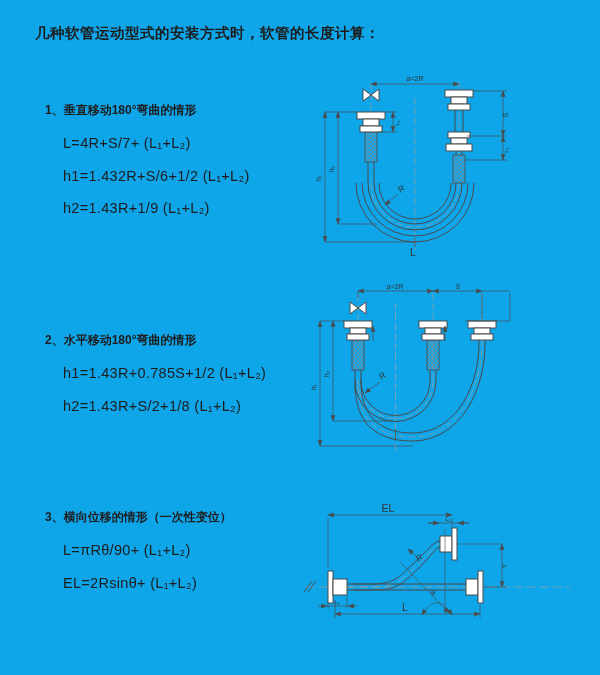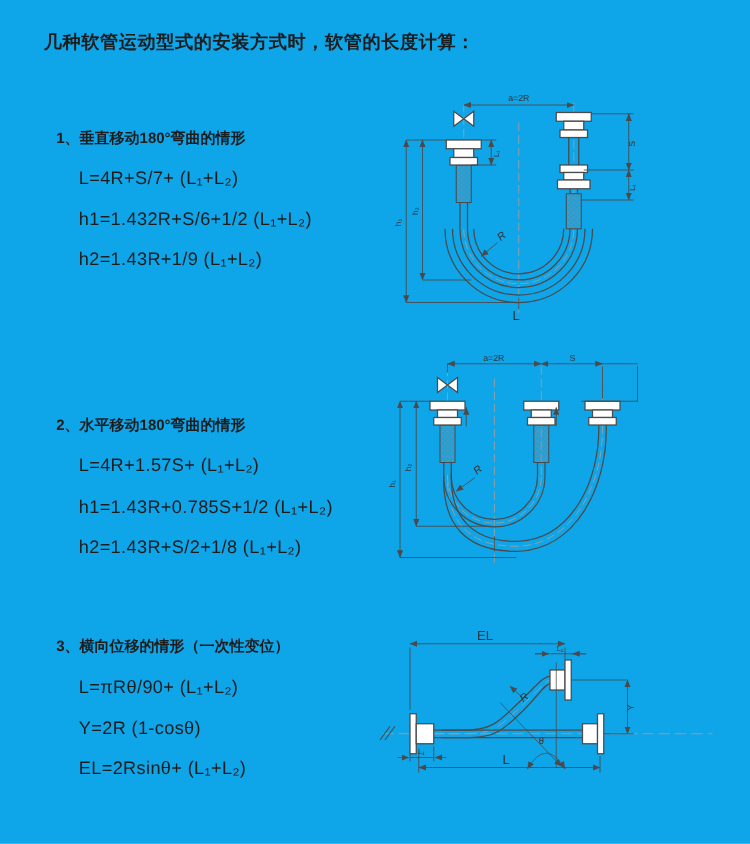--- a/index.html
+++ b/index.html
@@ -30,29 +30,27 @@
 
   <div class="section" id="sec1">
     <div class="heading">1、垂直移动180°弯曲的情形</div>
     <div class="formula">L=4R+S/7+ (L₁+L₂)</div>
     <div class="formula">h1=1.432R+S/6+1/2 (L₁+L₂)</div>
     <div class="formula">h2=1.43R+1/9 (L₁+L₂)</div>
   </div>
 
   <div class="section" id="sec2">
     <div class="heading">2、水平移动180°弯曲的情形</div>
-    <div class="formula">L=4R+1.57S+ (L₁+L₂)</div>
     <div class="formula">h1=1.43R+0.785S+1/2 (L₁+L₂)</div>
     <div class="formula">h2=1.43R+S/2+1/8 (L₁+L₂)</div>
   </div>
 
   <div class="section" id="sec3">
     <div class="heading">3、横向位移的情形（一次性变位）</div>
     <div class="formula">L=πRθ/90+ (L₁+L₂)</div>
-    <div class="formula">Y=2R (1-cosθ)</div>
     <div class="formula">EL=2Rsinθ+ (L₁+L₂)</div>
   </div>
 
   <svg class="diag" id="d1" width="280" height="195" viewBox="0 0 280 195">
     <defs>
       <marker id="ar1" viewBox="0 0 8 8" markerWidth="7" markerHeight="7" refX="6.6" refY="3.5" orient="auto-start-reverse" markerUnits="userSpaceOnUse">
         <path d="M0,0.7 L7,3.5 L0,6.3 Z" fill="#4a4a4a"></path>
       </marker>
       <pattern id="ht1" width="4" height="4" patternUnits="userSpaceOnUse">
         <path d="M0,0 L4,4 M4,0 L0,4" stroke="#8a8a8a" stroke-width="0.6"></path>

